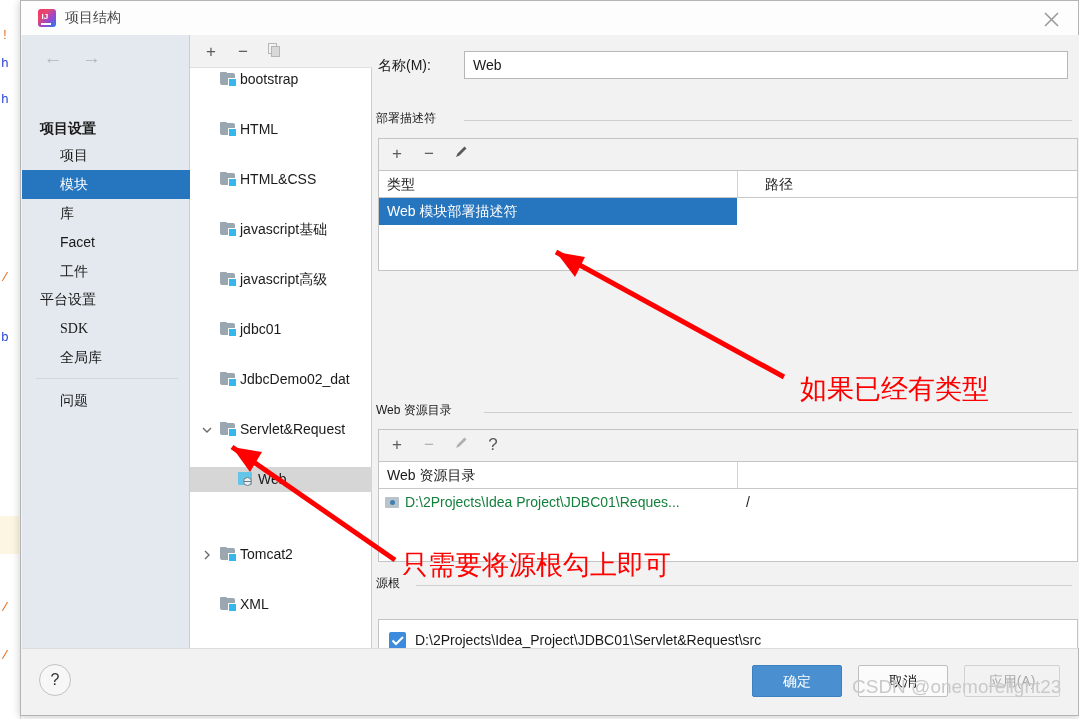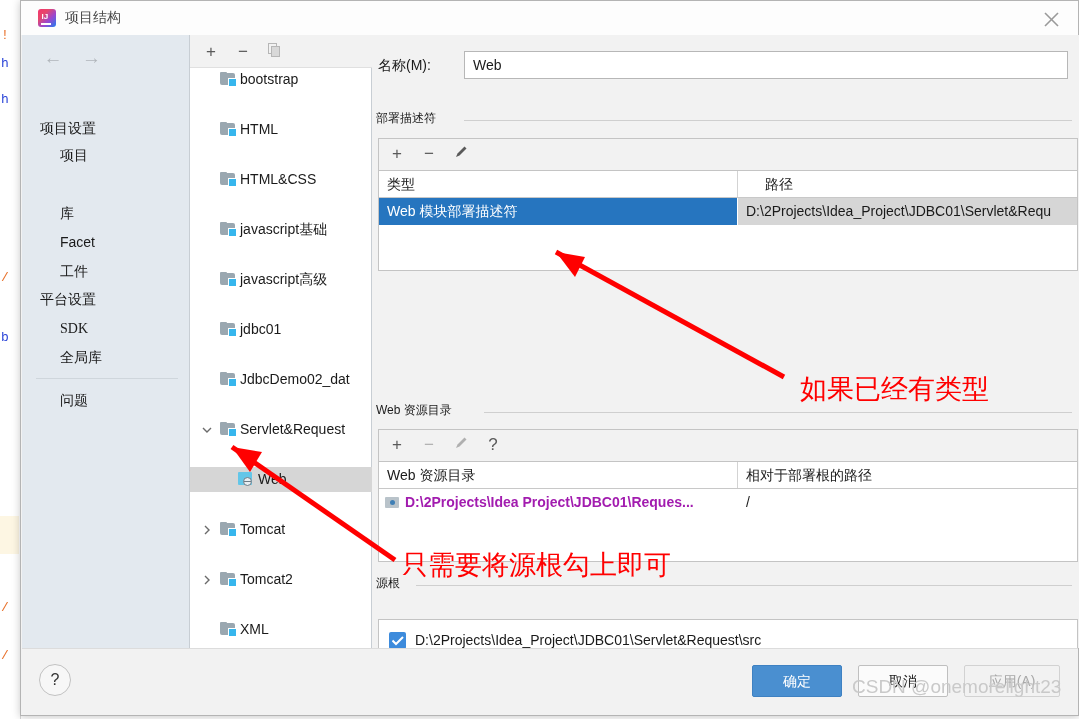--- a/index.html
+++ b/index.html
@@ -197,21 +197,21 @@
   }
   .th-sep { position: absolute; top: 0; width: 1px; height: 26px; background: #d3d3d3; }
   .tr { position: absolute; left: 0; width: 100%; height: 27px; }
   .tr .c1, .tr .c2 {
     position: absolute; top: 0; height: 27px; line-height: 27px;
     font-size: 14px; padding-left: 8px; box-sizing: border-box;
     white-space: nowrap; overflow: hidden;
   }
   .row-sel .c1 { background: #2675bf; color: #ffffff; }
   .row-sel .c2 { background: #d6d6d6; color: #1a1a1a; }
-  .row-plain .c1 { color: #a21caf; font-weight: bold; }
+  .row-plain .c1 { color: #15803d; }
   .row-plain .c2 { color: #1a1a1a; }
   .dir-icon {
     position: absolute; left: 6px; top: 7px; width: 15px; height: 13px;
   }
   .dir-icon .bx {
     position: absolute; left: 0; top: 1px; width: 14px; height: 11px;
     background: #b9c3ca; border-radius: 1px;
   }
   .dir-icon .dt {
     position: absolute; left: 5px; top: 4px; width: 5px; height: 5px;
@@ -299,22 +299,23 @@
       </svg>
     </div>
   </div>
 
   <div id="sidebar">
     <div id="nav-arrows">
       <span class="nav-arrow">←</span>
       <span class="nav-arrow">→</span>
     </div>
 
-    <div class="side-group" style="top:85px;">项目设置</div>
+    <div class="side-group" style="top:85px;font-weight:bold;">项目设置</div>
     <div class="side-item" style="top:106px;">项目</div>
+    <div class="side-item selected" style="top:135px;">模块</div>
     <div class="side-item" style="top:164px;">库</div>
     <div class="side-item" style="top:193px;">Facet</div>
     <div class="side-item" style="top:222px;">工件</div>
 
     <div class="side-group" style="top:256px;">平台设置</div>
     <div class="side-item" style="top:279px;font-family:Liberation Serif, serif;">SDK</div>
     <div class="side-item" style="top:308px;">全局库</div>
 
     <div id="side-divider" style="top:343px;"></div>
     <div class="side-item" style="top:351px;">问题</div>
@@ -402,33 +403,20 @@
           </span>
         <span class="tree-label indent0">Servlet&amp;Request</span>
       </div>
       <div class="tree-row selected" style="top:200px;">
         <span class="web-icon">
             <i class="sheet"></i>
             <i class="globe"></i>
           </span>
         <span class="tree-label indent1">Web</span>
       </div>
-      <div class="tree-row" style="top:225px;">
-        <span class="tw">
-          <svg width="7" height="10" viewBox="0 0 7 10">
-              <polyline points="1,1 5,5 1,9" fill="none" stroke="#6b6b6b" stroke-width="1.4"></polyline>
-            </svg>
-        </span>
-        <span class="mod-icon">
-            <i class="f2"></i>
-            <i class="f1"></i>
-            <i class="sq"></i>
-          </span>
-        <span class="tree-label indent0">Tomcat</span>
-      </div>
       <div class="tree-row" style="top:250px;padding-left:32px;">
         <span class="tw">
           <svg width="7" height="10" viewBox="0 0 7 10">
               <polyline points="1,1 5,5 1,9" fill="none" stroke="#6b6b6b" stroke-width="1.4"></polyline>
             </svg>
         </span>
         <span class="mod-icon">
             <i class="f2"></i>
             <i class="f1"></i>
             <i class="sq"></i>
@@ -468,21 +456,20 @@
     </div>
 
     <div class="tbl" style="left:6px; top:135px; width:700px; height:101px;">
       <div class="tbl-head">
         <div class="th" style="left:0; width:358px;">类型</div>
         <div class="th-sep" style="left:358px;"></div>
         <div class="th" style="left:378px; width:341px;">路径</div>
       </div>
       <div class="tr row-sel" style="top:27px;">
         <div class="c1" style="left:0; width:358px;">Web 模块部署描述符</div>
-        <div class="c2" style="left:359px; width:341px;">D:\2Projects\Idea_Project\JDBC01\Servlet&amp;Requ</div>
       </div>
     </div>
 
 
     <div class="sect-title" style="left:4px; top:367px;">Web 资源目录</div>
     <div class="sect-line" style="left:112px; top:377px; width:588px;"></div>
 
     <div class="tbl-toolbar" style="left:6px; top:394px; width:700px; height:32px;">
       <div class="tb-btn" style="left:6px;">+</div>
       <div class="tb-btn" style="left:38px; color:#b0b0b0;">−</div>
@@ -491,21 +478,20 @@
           <path d="M2 13 L3.5 9.5 L10.5 2.5 L12.5 4.5 L5.5 11.5 Z" fill="#b0b0b0"></path>
         </svg>
       </div>
       <div class="tb-btn" style="left:102px;">?</div>
     </div>
 
     <div class="tbl" style="left:6px; top:426px; width:700px; height:101px;">
       <div class="tbl-head">
         <div class="th" style="left:0; width:358px;">Web 资源目录</div>
         <div class="th-sep" style="left:358px;"></div>
-        <div class="th" style="left:359px; width:341px;">相对于部署根的路径</div>
       </div>
       <div class="tr row-plain" style="top:27px;">
         <div class="c1" style="left:0; width:358px; padding-left:26px;">
           <span class="dir-icon">
               <i class="bx"></i>
               <i class="dt"></i>
             </span>
           <span>D:\2Projects\Idea Project\JDBC01\Reques...</span>
         </div>
         <div class="c2" style="left:359px; width:341px;">/</div>

